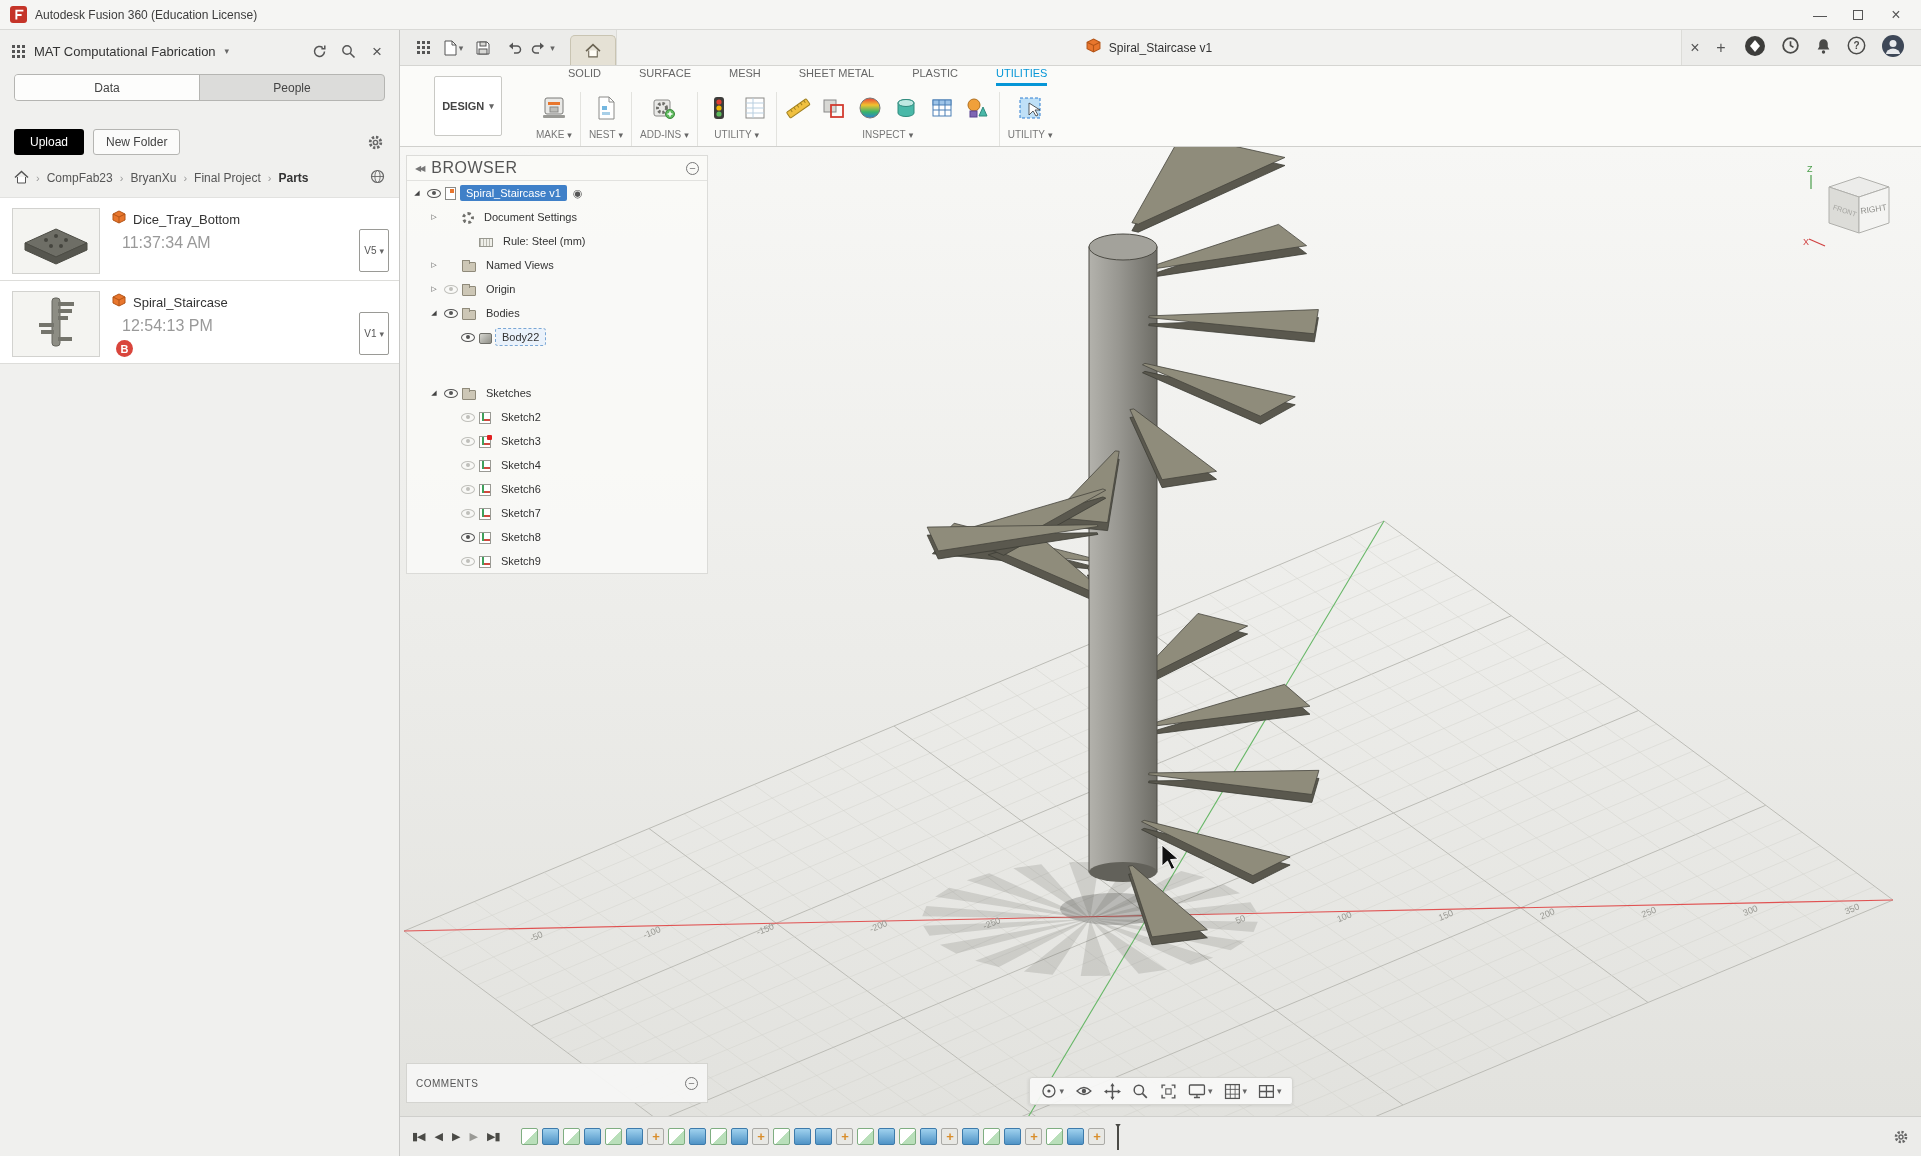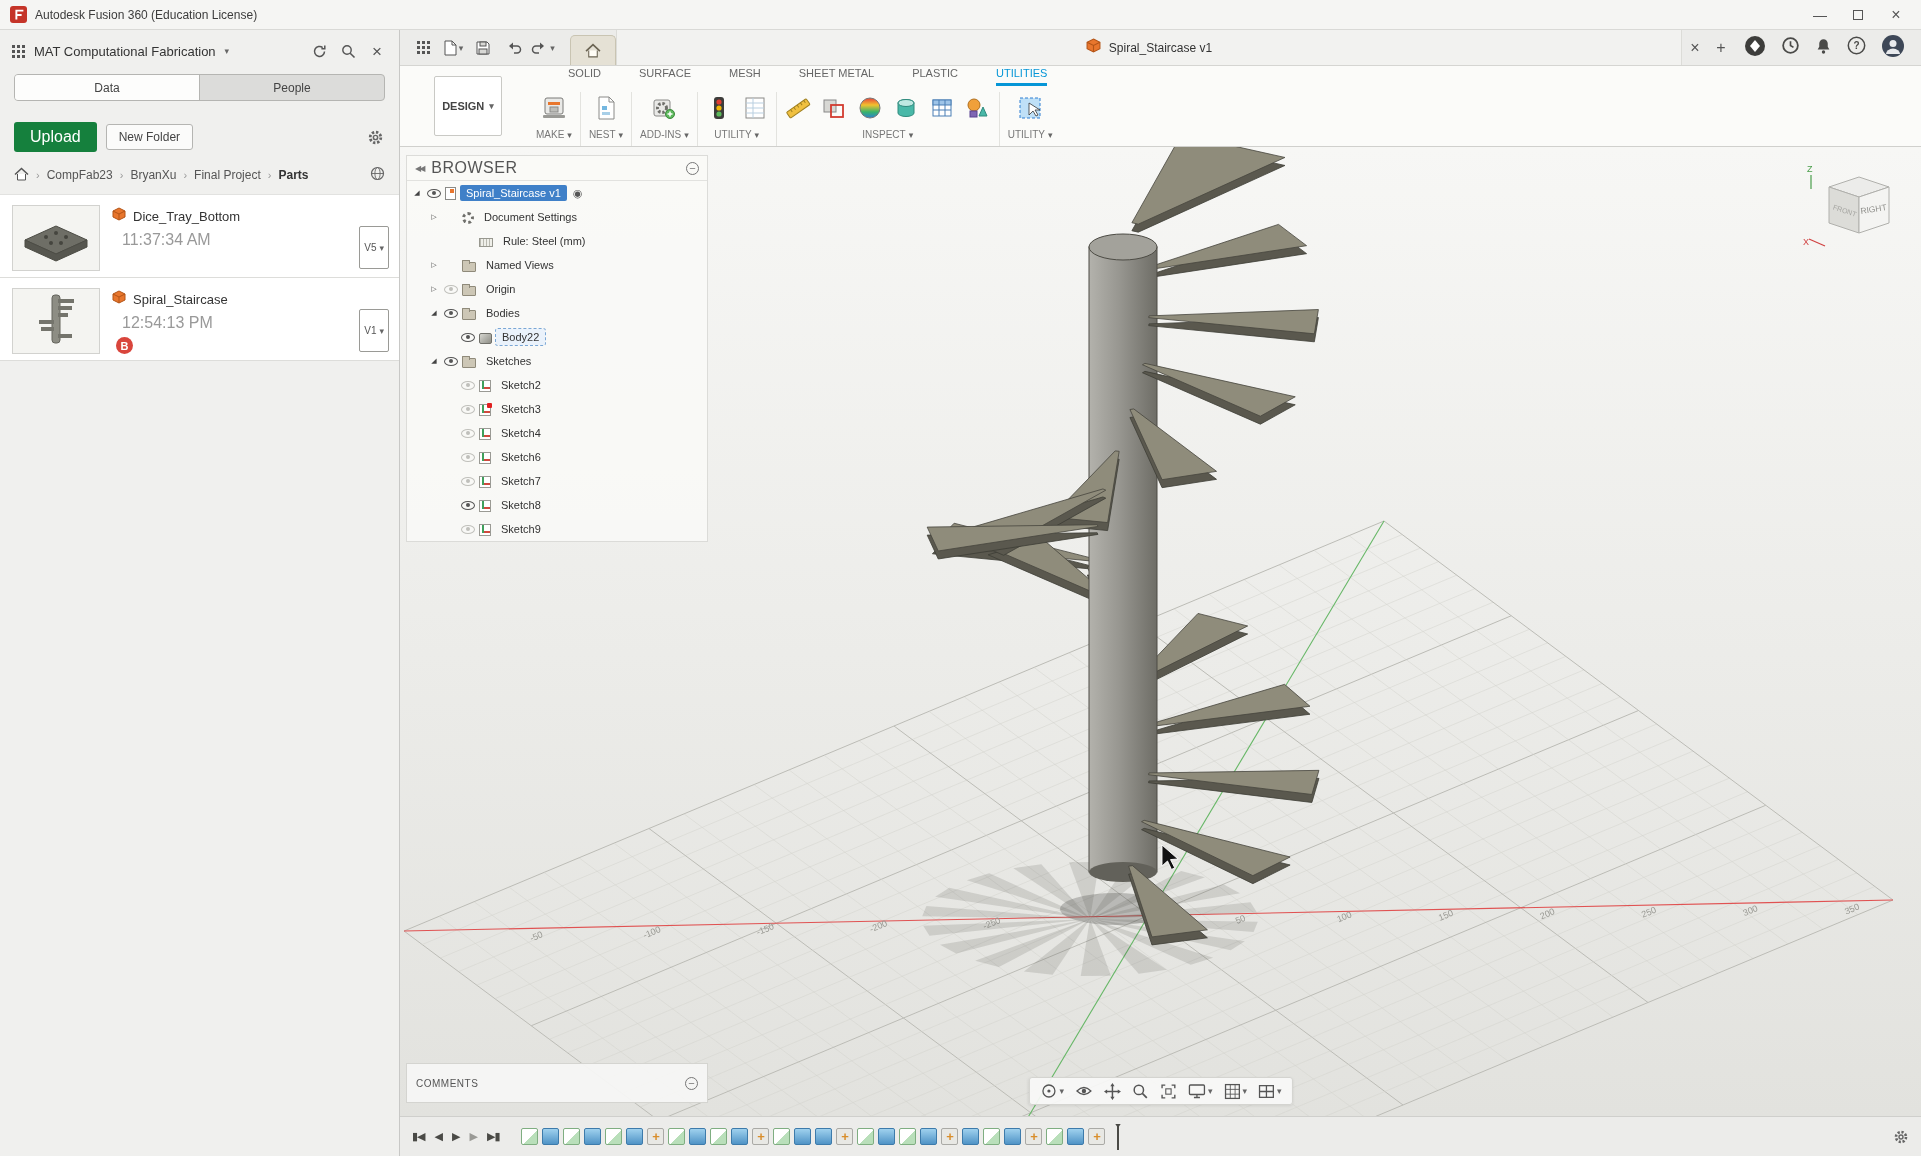--- a/index.html
+++ b/index.html
@@ -16,26 +16,26 @@
   
   .datapanel{width:400px;background:#f0f0ee;border-right:1px solid #c8c8c6;display:flex;flex-direction:column}
   .dp-header{height:42px;display:flex;align-items:center;gap:9px;padding:0 12px}
   .dots9{width:13px;height:13px;position:relative;flex:none}
   .dots9 i{position:absolute;width:3px;height:3px;background:#555;left:0;top:0;box-shadow:5px 0 #555,10px 0 #555,0 5px #555,5px 5px #555,10px 5px #555,0 10px #555,5px 10px #555,10px 10px #555}
   .dp-title{font-size:13px;color:#333;white-space:nowrap}
   .chev{font-size:9px;color:#666}
   .dp-hspace{flex:1}
   .dp-hicon{width:20px;display:flex;justify-content:center;align-items:center;color:#555}
   .xglyph{font-size:17px;color:#555;line-height:1}
-  .dp-tabs{display:flex;margin:2px 14px 8px;height:27px;border:1px solid #b5b5b2;border-radius:4px;overflow:hidden;background:#dcdcda}
+  .dp-tabs{display:flex;margin:2px 14px 15px;height:27px;border:1px solid #b5b5b2;border-radius:4px;overflow:hidden;background:#dcdcda}
   .dp-tab{flex:1;display:flex;align-items:center;justify-content:center;font-size:12px;color:#444}
   .dp-tab.active{background:#fdfdfc}
   .dp-tab+.dp-tab{border-left:1px solid #b5b5b2}
   .dp-actions{display:flex;align-items:center;gap:9px;margin:13px 14px 0}
-  .btn-upload{background:#15803d;color:#fff;font-size:16px;border:none;border-radius:3px;padding:6px 16px}
+  .btn-upload{background:#000000;color:#fff;font-size:12px;border:none;border-radius:3px;padding:6px 16px}
   .btn-newfolder{background:#fbfbfa;color:#444;font-size:12px;border:1px solid #b5b5b2;border-radius:3px;padding:5px 12px}
   .dp-breadcrumb{display:flex;align-items:center;gap:7px;padding:14px 14px 10px;font-size:12px;color:#555;border-bottom:1px solid #e2e2e0}
   .bc-sep{color:#999;font-size:11px}
   .bc-last{font-weight:bold;color:#333}
   .dp-card{background:#fff;border-bottom:1px solid #ddddda;height:83px;display:flex;padding:10px 12px;position:relative}
   .thumb{width:88px;height:66px;border:1px solid #d2d2cf;background:#f4f4f1;flex:none}
   .card-info{padding:2px 0 0 12px}
   .card-name-row{display:flex;align-items:center;gap:7px}
   .card-name{font-size:13px;color:#333}
   .card-time{font-size:16px;color:#999;margin:6px 0 0 10px}
@@ -711,21 +711,21 @@
               <span class="br-eye eye-on"></span>
               <span class="br-ico ico-folder"></span>
               <span class="br-label">Bodies</span>
             </div>
             <div class="br-row" style="padding-left: 38px;">
               <span class="br-arrow"></span>
               <span class="br-eye eye-on"></span>
               <span class="br-ico ico-body"></span>
               <span class="br-label br-sel">Body22</span>
             </div>
-            <div class="br-row" style="padding-left: 21px;">
+            <div class="br-row" style="padding-left: 21px; margin-top: 32px;">
               <span class="br-arrow">◢</span>
               <span class="br-eye eye-on"></span>
               <span class="br-ico ico-folder"></span>
               <span class="br-label">Sketches</span>
             </div>
             <div class="br-row" style="padding-left: 38px;">
               <span class="br-arrow"></span>
               <span class="br-eye eye-off"></span>
               <span class="br-ico ico-sketch"></span>
               <span class="br-label">Sketch2</span>

